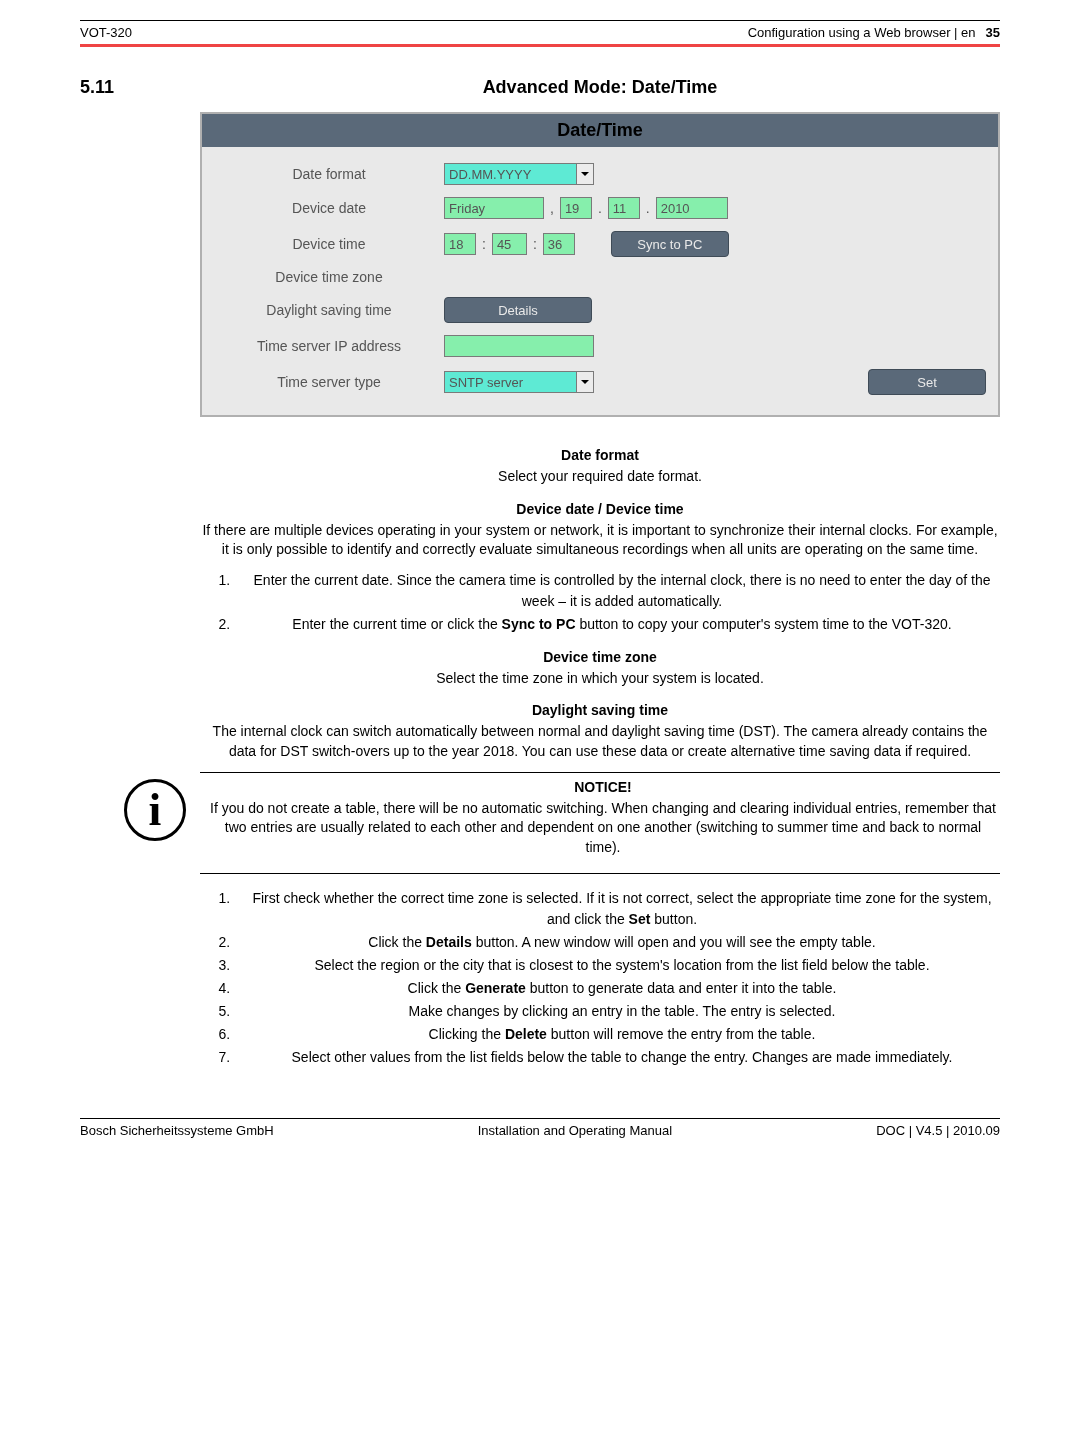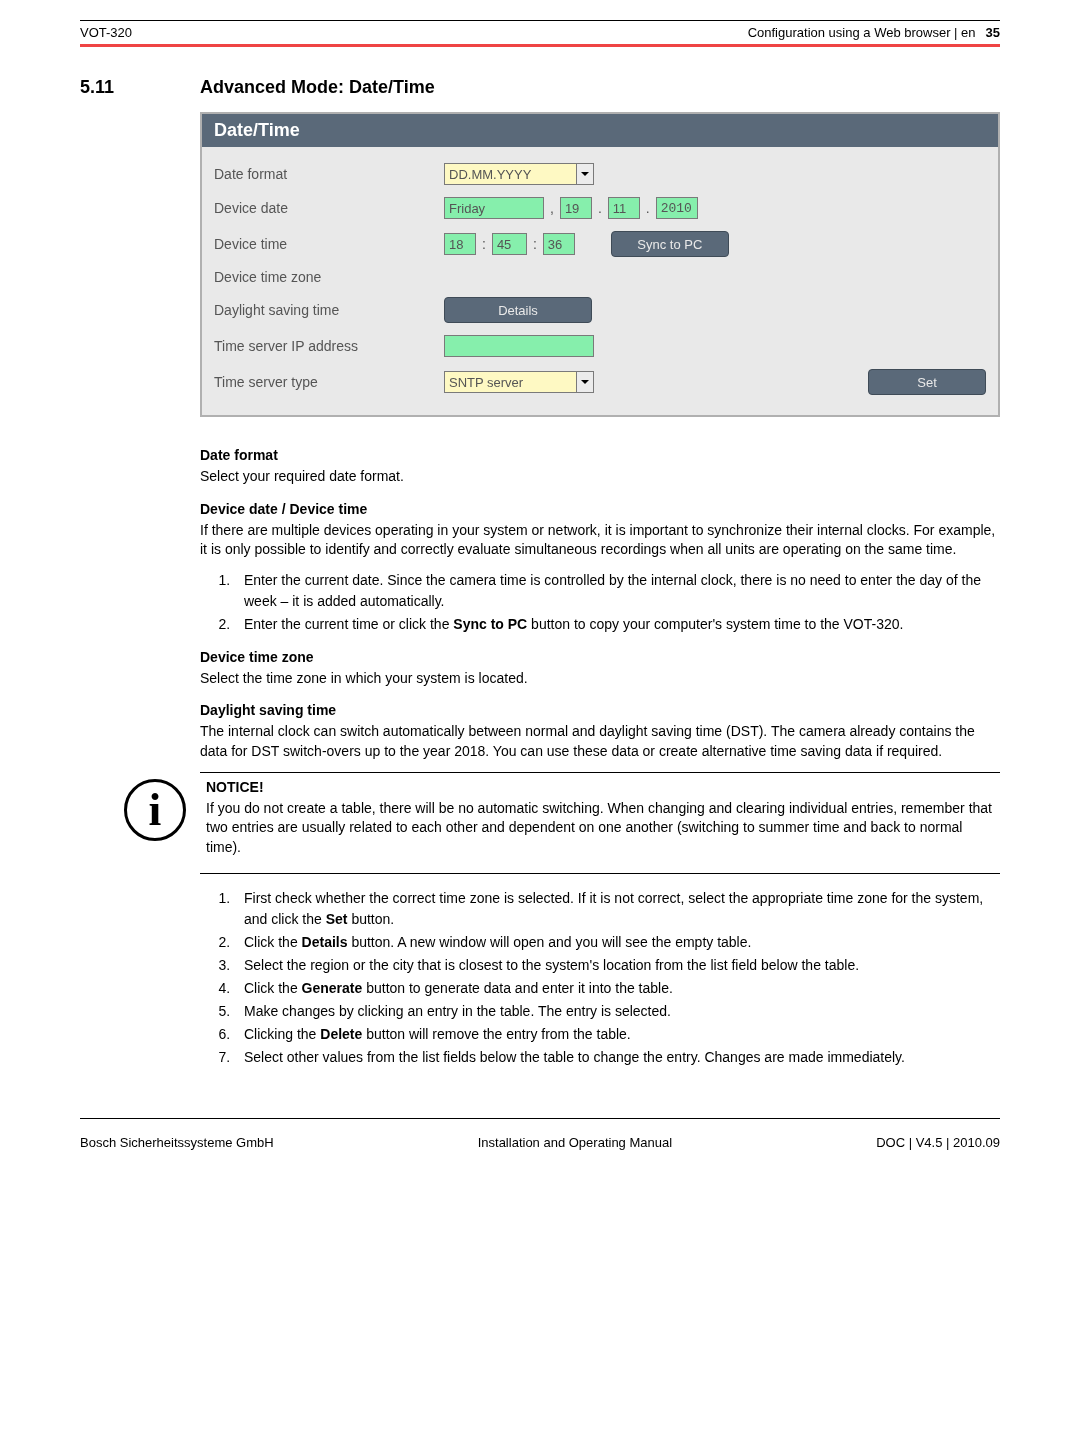--- a/index.html
+++ b/index.html
@@ -28,28 +28,28 @@
     align-items: center;
     gap: 10px;
   }
   .page-num { font-weight: bold; margin-left: 0; }
   .section-row {
     display: flex;
     gap: 60px;
   }
   .section-num { font-weight: bold; font-size: 18px; min-width: 60px; }
   .section-title { font-weight: bold; font-size: 18px; margin: 0 0 14px 0; }
-  .content { flex: 1; }
+  .content { flex: 1; text-align: center; }
   .panel {
     border: 2px solid #b0b0b0;
     margin-bottom: 30px;
   }
   .panel-header {
     background: #5a6979;
-    color: #ffffff;
+    color: #000000;
     font-weight: bold;
     font-size: 18px;
     padding: 6px 12px;
   }
   .panel-body {
     background: #e9e9e9;
     padding: 10px 12px 14px 12px;
   }
   .form-row {
     display: flex;
@@ -61,21 +61,21 @@
   .form-label {
     width: 230px;
   }
   .form-controls {
     display: flex;
     align-items: center;
     gap: 6px;
     flex: 1;
   }
   .dd {
-    background: #fef9c3;
+    background: #5eead4;
     border: 1px solid #7a7a7a;
     height: 22px;
     padding: 0 4px;
     display: inline-flex;
     align-items: center;
     box-sizing: border-box;
     font-size: 13px;
     position: relative;
   }
   .dd-arrow {
@@ -143,21 +143,21 @@
     font-size: 46px;
     font-weight: bold;
     flex-shrink: 0;
     margin-left: -76px;
   }
   .notice-text h4 { margin-top: 0; }
   .footer {
     border-top: 1px solid #000;
     display: flex;
     justify-content: space-between;
-    padding: 16px 0;
+    padding: 4px 0;
     font-size: 13px;
     margin-top: 40px;
     gap: 35px;
   }
 </style>
 </head>
 <body>
 
 <div class="page">
 
@@ -196,21 +196,21 @@
                 </div>
               <span class="sep">,</span>
               <div class="txt" style="width:32px;">
                   <span>19</span>
                 </div>
               <span class="sep">.</span>
               <div class="txt" style="width:32px;">
                   <span>11</span>
                 </div>
               <span class="sep">.</span>
-              <div class="txt" style="width:42px;font-family:Liberation Mono, monospace;">
+              <div class="txt" style="width:72px;">
                   <span>2010</span>
                 </div>
             </div>
           </div>
 
           <div class="form-row">
             <div class="form-label">Device time</div>
             <div class="form-controls">
               <div class="txt" style="width:32px;">
                   <span>18</span>

